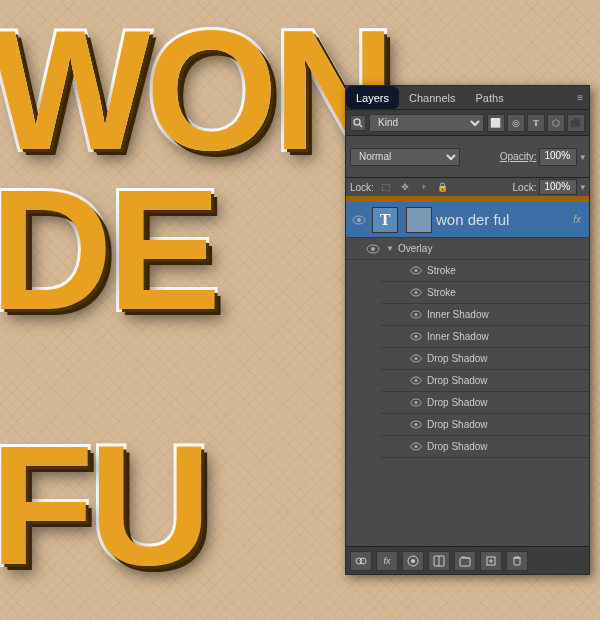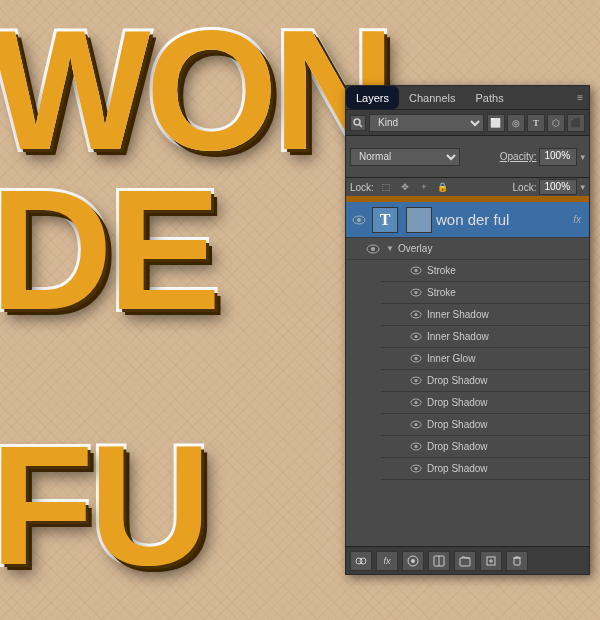--- a/index.html
+++ b/index.html
@@ -550,29 +550,20 @@
       </div>
       <span class="effect-name">Inner Shadow</span>
     </div>
     <div class="effect-item">
       <div class="effect-visibility">
         <svg width="12" height="9" viewBox="0 0 12 9">
           <ellipse cx="6" cy="4.5" rx="5" ry="3.5" stroke="#aaa" stroke-width="1" fill="none"></ellipse>
           <circle cx="6" cy="4.5" r="1.5" fill="#aaa"></circle>
         </svg>
       </div>
-      <span class="effect-name">Inner Glow</span>
-    </div>
-    <div class="effect-item">
-      <div class="effect-visibility">
-        <svg width="12" height="9" viewBox="0 0 12 9">
-          <ellipse cx="6" cy="4.5" rx="5" ry="3.5" stroke="#aaa" stroke-width="1" fill="none"></ellipse>
-          <circle cx="6" cy="4.5" r="1.5" fill="#aaa"></circle>
-        </svg>
-      </div>
       <span class="effect-name">Drop Shadow</span>
     </div>
     <div class="effect-item">
       <div class="effect-visibility">
         <svg width="12" height="9" viewBox="0 0 12 9">
           <ellipse cx="6" cy="4.5" rx="5" ry="3.5" stroke="#aaa" stroke-width="1" fill="none"></ellipse>
           <circle cx="6" cy="4.5" r="1.5" fill="#aaa"></circle>
         </svg>
       </div>
       <span class="effect-name">Drop Shadow</span>

